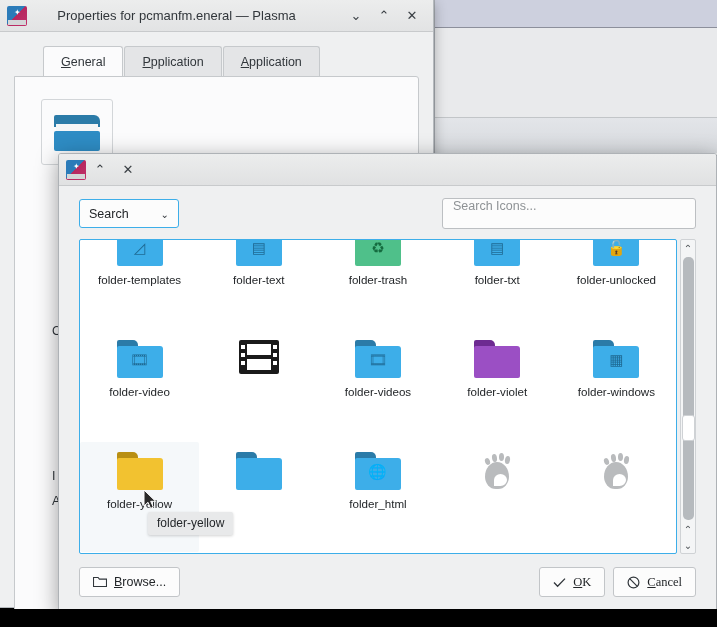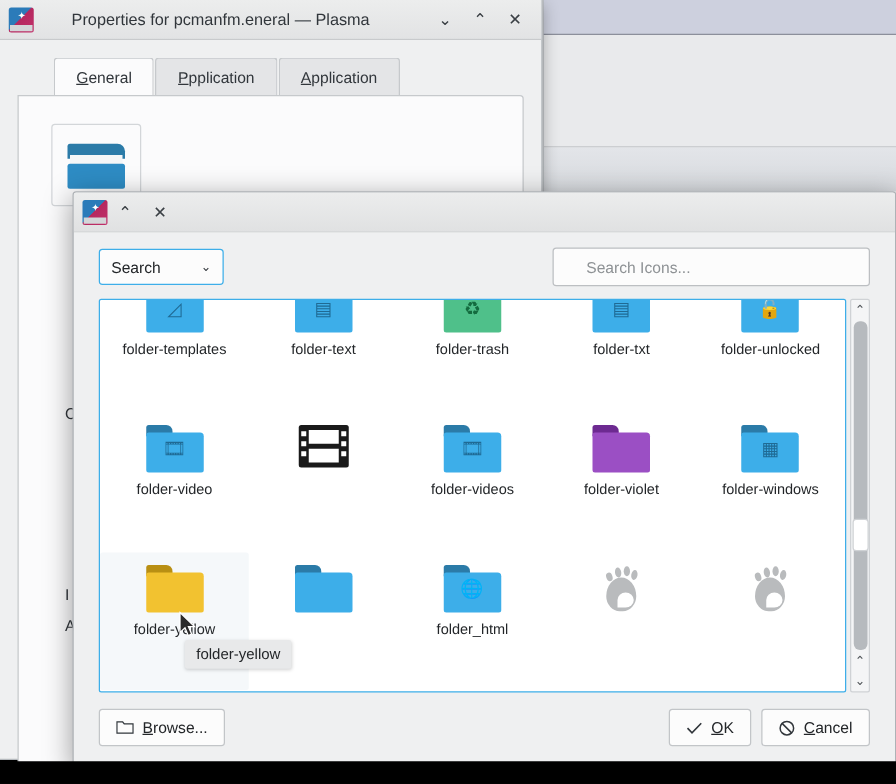--- a/index.html
+++ b/index.html
@@ -273,22 +273,22 @@
     font-size: 10px;
     color: #31363b;
   }
   .search-box {
     margin-left: auto;
     width: 254px; height: 31px;
     background: #fcfcfc;
     border: 1px solid #bcbfc2;
     border-radius: 3px;
     display: flex;
-    align-items: center;
-    padding-left: 26px;
+    align-items: flex-start;
+    padding-left: 10px;
   }
   .search-box input {
     border: none;
     outline: none;
     background: transparent;
     font-family: "Liberation Sans", sans-serif;
     font-size: 12.5px;
     color: #232629;
     width: 100%;
   }
@@ -472,21 +472,21 @@
     background: #fcfcfc;
     border: 1px solid #c2c5c8;
     border-radius: 3px;
     display: flex;
     align-items: center;
     gap: 7px;
     font-size: 12.5px;
     color: #232629;
     cursor: default;
   }
-  .btn.right { margin-left: 8px; }
+  .btn.right { margin-left: 8px; font-family: Liberation Serif, serif; }
   .spacer { flex: 1; }
   .btn u { text-decoration: underline; }
 
   .taskbar {
     position: absolute;
     left: 0; bottom: 0;
     width: 717px; height: 18px;
     background: #000000;
   }
 </style>

